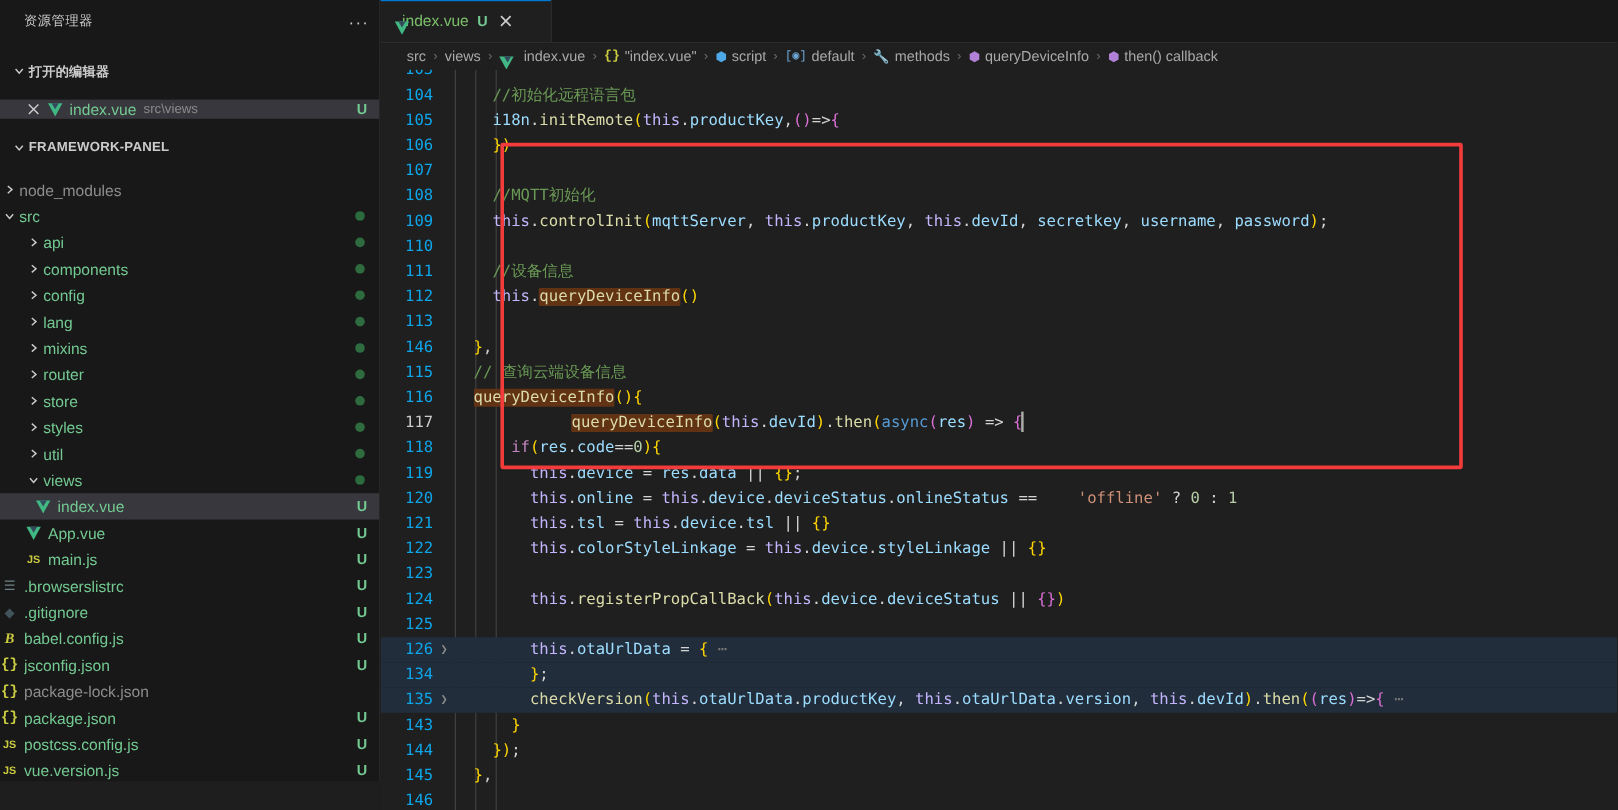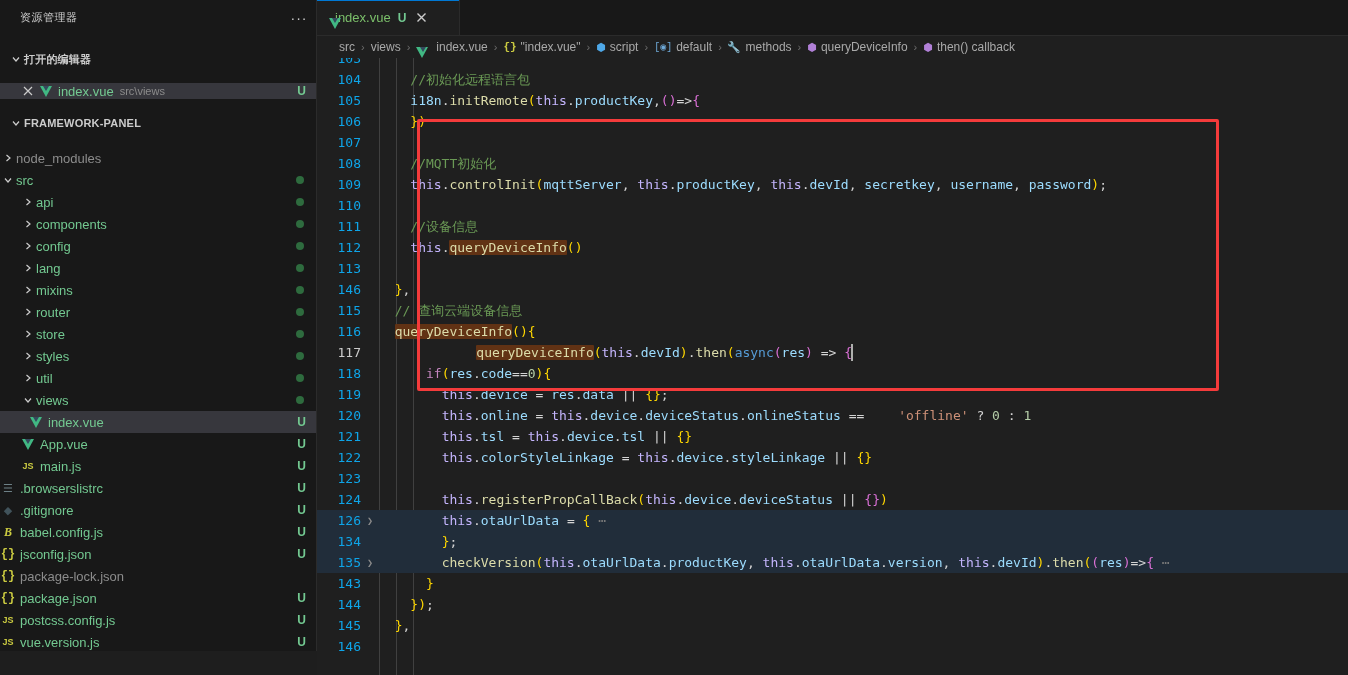--- a/index.html
+++ b/index.html
@@ -501,20 +501,21 @@
           <div class="ln-row"><span class="gutter">115</span><span class="foldcol"></span><span class="ctext-code">  <span class="c-com">// 查询云端设备信息</span></span></div>
           <div class="ln-row"><span class="gutter">116</span><span class="foldcol"></span><span class="ctext-code"><span class="c-plain"> </span><span class="c-plain"> </span><span class="hl"><span class="c-fn">queryDeviceInfo</span></span><span class="c-p1">(</span><span class="c-p1">)</span><span class="c-p1">{</span></span></div>
           <div class="ln-row current"><span class="gutter">117</span><span class="foldcol"></span><span class="ctext-code"><span class="c-plain"> </span><span class="c-plain"> </span><span class="c-plain"> </span><span class="c-plain"> </span><span class="hl"><span class="c-fn">queryDeviceInfo</span></span><span class="c-p1">(</span><span class="c-this">this</span><span class="c-plain">.</span><span class="c-var">devId</span><span class="c-p1">)</span><span class="c-plain">.</span><span class="c-fn">then</span><span class="c-p1">(</span><span class="c-key2">async</span><span class="c-p2">(</span><span class="c-var">res</span><span class="c-p2">)</span><span class="c-plain"> </span><span class="c-plain">=</span><span class="c-plain">&gt;</span><span class="c-plain"> </span><span class="c-p2">{</span><span class="cursor"></span></span></div>
           <div class="ln-row"><span class="gutter">118</span><span class="foldcol"></span><span class="ctext-code"><span class="c-plain"> </span><span class="c-plain"> </span><span class="c-plain"> </span><span class="c-plain"> </span><span class="c-plain"> </span><span class="c-plain"> </span><span class="c-kw">if</span><span class="c-p1">(</span><span class="c-var">res</span><span class="c-plain">.</span><span class="c-var">code</span><span class="c-plain">=</span><span class="c-plain">=</span><span class="c-num">0</span><span class="c-p1">)</span><span class="c-p1">{</span></span></div>
           <div class="ln-row"><span class="gutter">119</span><span class="foldcol"></span><span class="ctext-code"><span class="c-plain"> </span><span class="c-plain"> </span><span class="c-plain"> </span><span class="c-plain"> </span><span class="c-plain"> </span><span class="c-plain"> </span><span class="c-plain"> </span><span class="c-plain"> </span><span class="c-this">this</span><span class="c-plain">.</span><span class="c-var">device</span><span class="c-plain"> </span><span class="c-plain">=</span><span class="c-plain"> </span><span class="c-var">res</span><span class="c-plain">.</span><span class="c-var">data</span><span class="c-plain"> </span><span class="c-plain">|</span><span class="c-plain">|</span><span class="c-plain"> </span><span class="c-p1">{</span><span class="c-p1">}</span><span class="c-plain">;</span></span></div>
           <div class="ln-row"><span class="gutter">120</span><span class="foldcol"></span><span class="ctext-code"><span class="c-plain"> </span><span class="c-plain"> </span><span class="c-plain"> </span><span class="c-plain"> </span><span class="c-plain"> </span><span class="c-plain"> </span><span class="c-plain"> </span><span class="c-plain"> </span><span class="c-this">this</span><span class="c-plain">.</span><span class="c-var">online</span><span class="c-plain"> </span><span class="c-plain">=</span><span class="c-plain"> </span><span class="c-this">this</span><span class="c-plain">.</span><span class="c-var">device</span><span class="c-plain">.</span><span class="c-var">deviceStatus</span><span class="c-plain">.</span><span class="c-var">onlineStatus</span><span class="c-plain"> </span><span class="c-plain">=</span><span class="c-plain">=</span><span class="c-plain"> </span><span class="c-str">'offline'</span><span class="c-plain"> </span><span class="c-plain">?</span><span class="c-plain"> </span><span class="c-num">0</span><span class="c-plain"> </span><span class="c-plain">:</span><span class="c-plain"> </span><span class="c-num">1</span></span></div>
           <div class="ln-row"><span class="gutter">121</span><span class="foldcol"></span><span class="ctext-code"><span class="c-plain"> </span><span class="c-plain"> </span><span class="c-plain"> </span><span class="c-plain"> </span><span class="c-plain"> </span><span class="c-plain"> </span><span class="c-plain"> </span><span class="c-plain"> </span><span class="c-this">this</span><span class="c-plain">.</span><span class="c-var">tsl</span><span class="c-plain"> </span><span class="c-plain">=</span><span class="c-plain"> </span><span class="c-this">this</span><span class="c-plain">.</span><span class="c-var">device</span><span class="c-plain">.</span><span class="c-var">tsl</span><span class="c-plain"> </span><span class="c-plain">|</span><span class="c-plain">|</span><span class="c-plain"> </span><span class="c-p1">{</span><span class="c-p1">}</span></span></div>
           <div class="ln-row"><span class="gutter">122</span><span class="foldcol"></span><span class="ctext-code"><span class="c-plain"> </span><span class="c-plain"> </span><span class="c-plain"> </span><span class="c-plain"> </span><span class="c-plain"> </span><span class="c-plain"> </span><span class="c-plain"> </span><span class="c-plain"> </span><span class="c-this">this</span><span class="c-plain">.</span><span class="c-var">colorStyleLinkage</span><span class="c-plain"> </span><span class="c-plain">=</span><span class="c-plain"> </span><span class="c-this">this</span><span class="c-plain">.</span><span class="c-var">device</span><span class="c-plain">.</span><span class="c-var">styleLinkage</span><span class="c-plain"> </span><span class="c-plain">|</span><span class="c-plain">|</span><span class="c-plain"> </span><span class="c-p1">{</span><span class="c-p1">}</span></span></div>
           <div class="ln-row"><span class="gutter">123</span><span class="foldcol"></span><span class="ctext-code"></span></div>
           <div class="ln-row"><span class="gutter">124</span><span class="foldcol"></span><span class="ctext-code"><span class="c-plain"> </span><span class="c-plain"> </span><span class="c-plain"> </span><span class="c-plain"> </span><span class="c-plain"> </span><span class="c-plain"> </span><span class="c-plain"> </span><span class="c-plain"> </span><span class="c-this">this</span><span class="c-plain">.</span><span class="c-fn">registerPropCallBack</span><span class="c-p1">(</span><span class="c-this">this</span><span class="c-plain">.</span><span class="c-var">device</span><span class="c-plain">.</span><span class="c-var">deviceStatus</span><span class="c-plain"> </span><span class="c-plain">|</span><span class="c-plain">|</span><span class="c-plain"> </span><span class="c-p2">{</span><span class="c-p2">}</span><span class="c-p1">)</span></span></div>
+          <div class="ln-row"><span class="gutter">125</span><span class="foldcol"></span><span class="ctext-code"></span></div>
           <div class="ln-row folded"><span class="gutter">126</span><span class="foldcol">❯</span><span class="ctext-code"><span class="c-plain"> </span><span class="c-plain"> </span><span class="c-plain"> </span><span class="c-plain"> </span><span class="c-plain"> </span><span class="c-plain"> </span><span class="c-plain"> </span><span class="c-plain"> </span><span class="c-this">this</span><span class="c-plain">.</span><span class="c-var">otaUrlData</span><span class="c-plain"> </span><span class="c-plain">=</span><span class="c-plain"> </span><span class="c-p1">{</span><span class="c-plain"> </span><span class="dim">⋯</span></span></div>
           <div class="ln-row folded"><span class="gutter">134</span><span class="foldcol"></span><span class="ctext-code"><span class="c-plain"> </span><span class="c-plain"> </span><span class="c-plain"> </span><span class="c-plain"> </span><span class="c-plain"> </span><span class="c-plain"> </span><span class="c-plain"> </span><span class="c-plain"> </span><span class="c-p1">}</span><span class="c-plain">;</span></span></div>
           <div class="ln-row folded"><span class="gutter">135</span><span class="foldcol">❯</span><span class="ctext-code"><span class="c-plain"> </span><span class="c-plain"> </span><span class="c-plain"> </span><span class="c-plain"> </span><span class="c-plain"> </span><span class="c-plain"> </span><span class="c-plain"> </span><span class="c-plain"> </span><span class="c-fn">checkVersion</span><span class="c-p1">(</span><span class="c-this">this</span><span class="c-plain">.</span><span class="c-var">otaUrlData</span><span class="c-plain">.</span><span class="c-var">productKey</span><span class="c-plain">,</span><span class="c-plain"> </span><span class="c-this">this</span><span class="c-plain">.</span><span class="c-var">otaUrlData</span><span class="c-plain">.</span><span class="c-var">version</span><span class="c-plain">,</span><span class="c-plain"> </span><span class="c-this">this</span><span class="c-plain">.</span><span class="c-var">devId</span><span class="c-p1">)</span><span class="c-plain">.</span><span class="c-fn">then</span><span class="c-p1">(</span><span class="c-p2">(</span><span class="c-var">res</span><span class="c-p2">)</span><span class="c-plain">=</span><span class="c-plain">&gt;</span><span class="c-p2">{</span><span class="c-plain"> </span><span class="dim">⋯</span></span></div>
           <div class="ln-row"><span class="gutter">143</span><span class="foldcol"></span><span class="ctext-code"><span class="c-plain"> </span><span class="c-plain"> </span><span class="c-plain"> </span><span class="c-plain"> </span><span class="c-plain"> </span><span class="c-plain"> </span><span class="c-p1">}</span></span></div>
           <div class="ln-row"><span class="gutter">144</span><span class="foldcol"></span><span class="ctext-code"><span class="c-plain"> </span><span class="c-plain"> </span><span class="c-plain"> </span><span class="c-plain"> </span><span class="c-p1">}</span><span class="c-p1">)</span><span class="c-plain">;</span></span></div>
           <div class="ln-row"><span class="gutter">145</span><span class="foldcol"></span><span class="ctext-code"><span class="c-plain"> </span><span class="c-plain"> </span><span class="c-p1">}</span><span class="c-plain">,</span></span></div>
           <div class="ln-row"><span class="gutter">146</span><span class="foldcol"></span><span class="ctext-code"></span></div>
         </div>
       <div class="annot" id="annot" style="left: 100px; top: 61px; width: 802px; height: 272px;"></div>
       <div class="scrollbar-v"></div>

